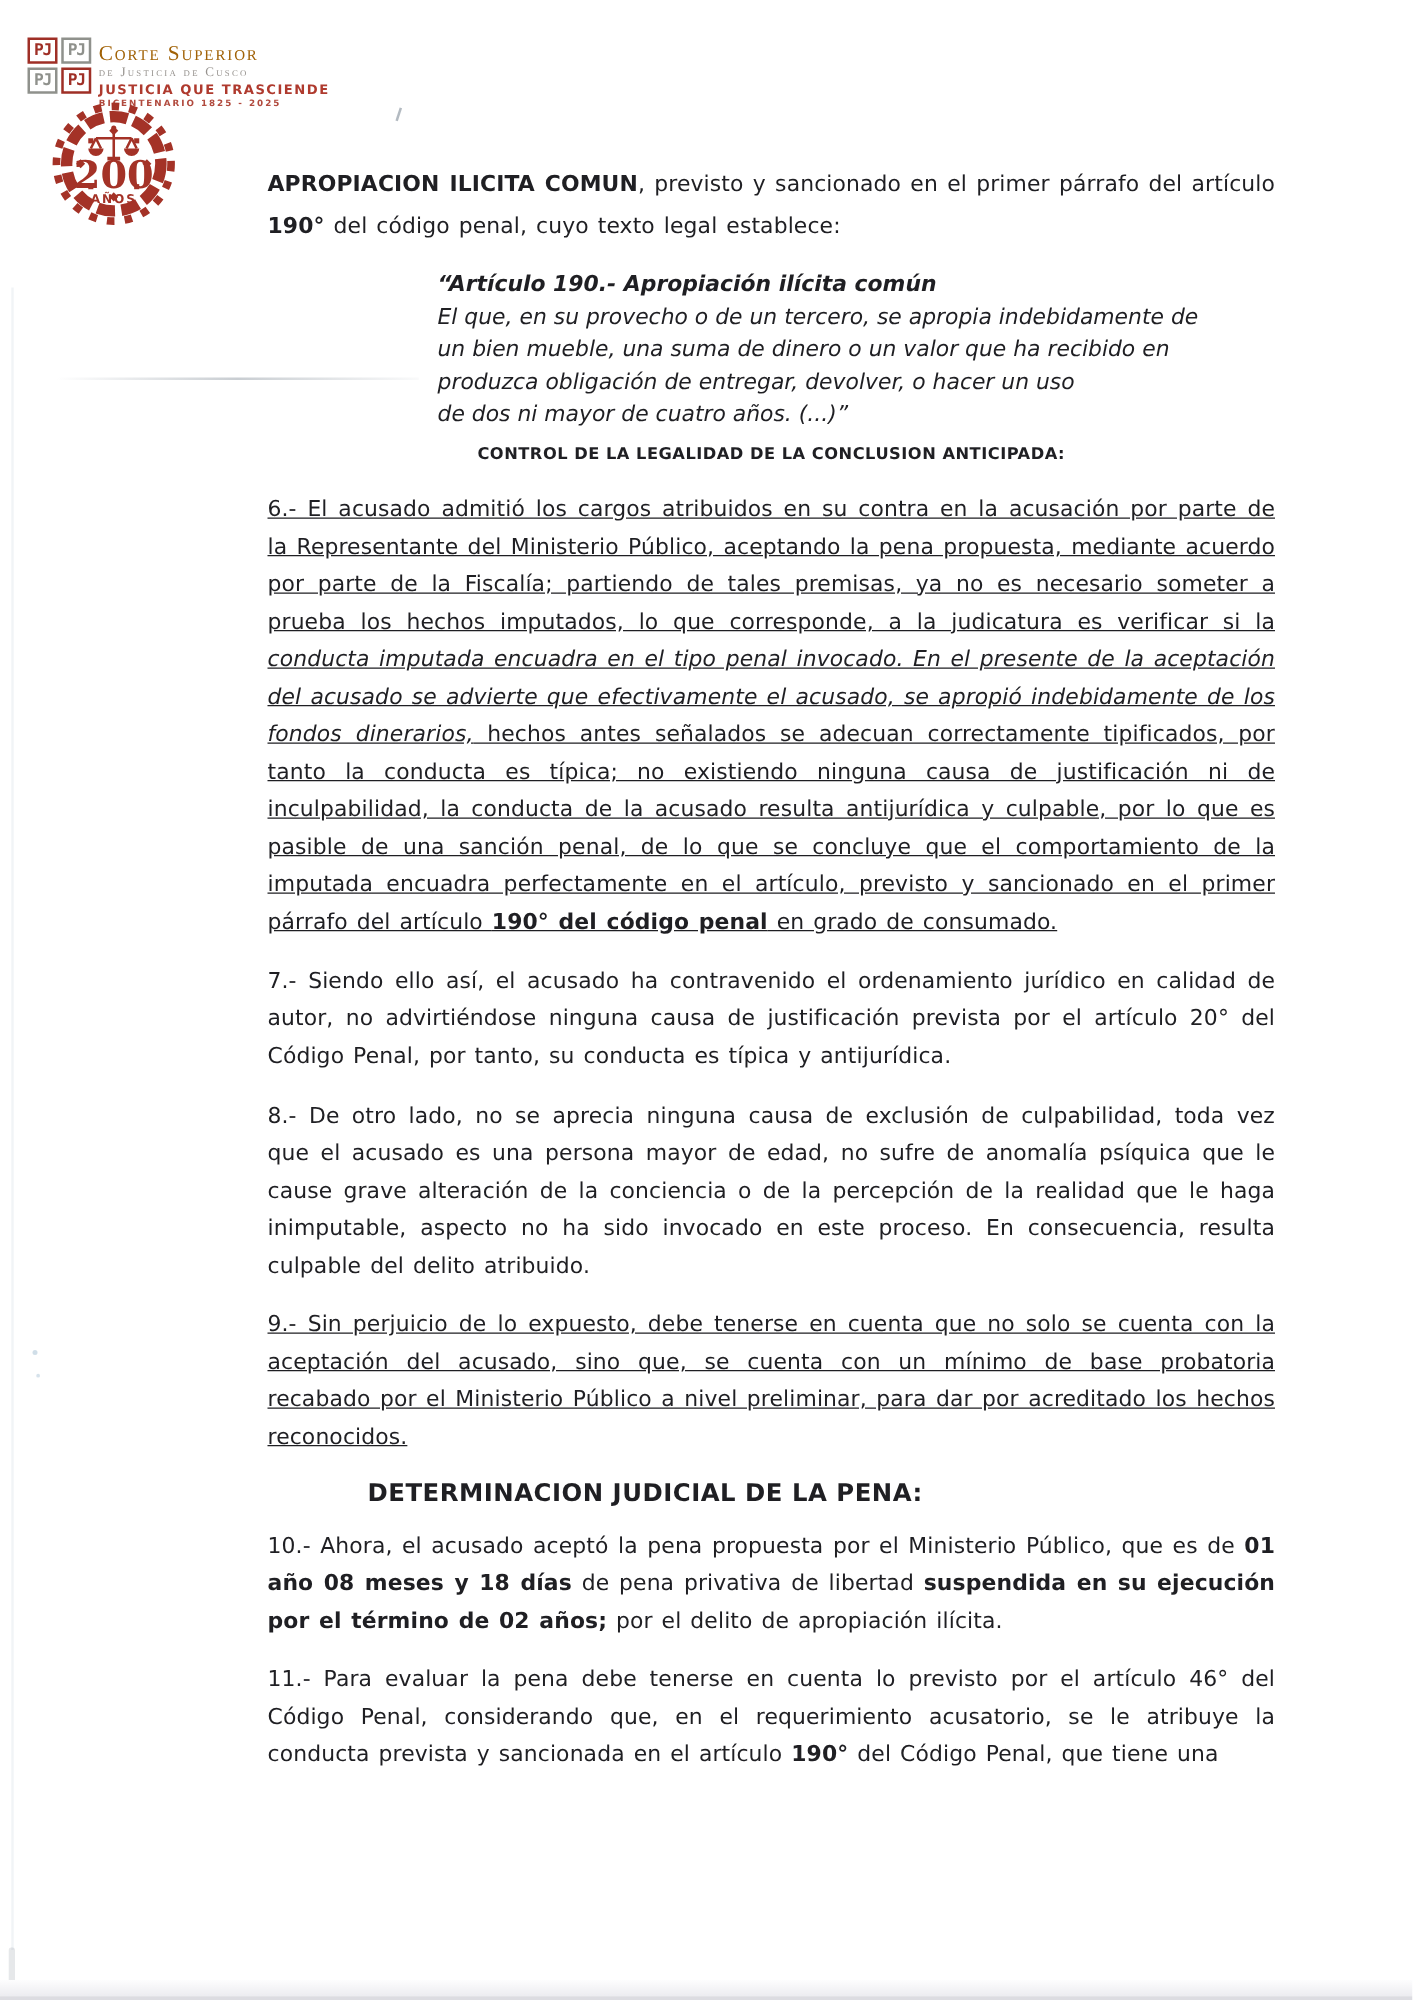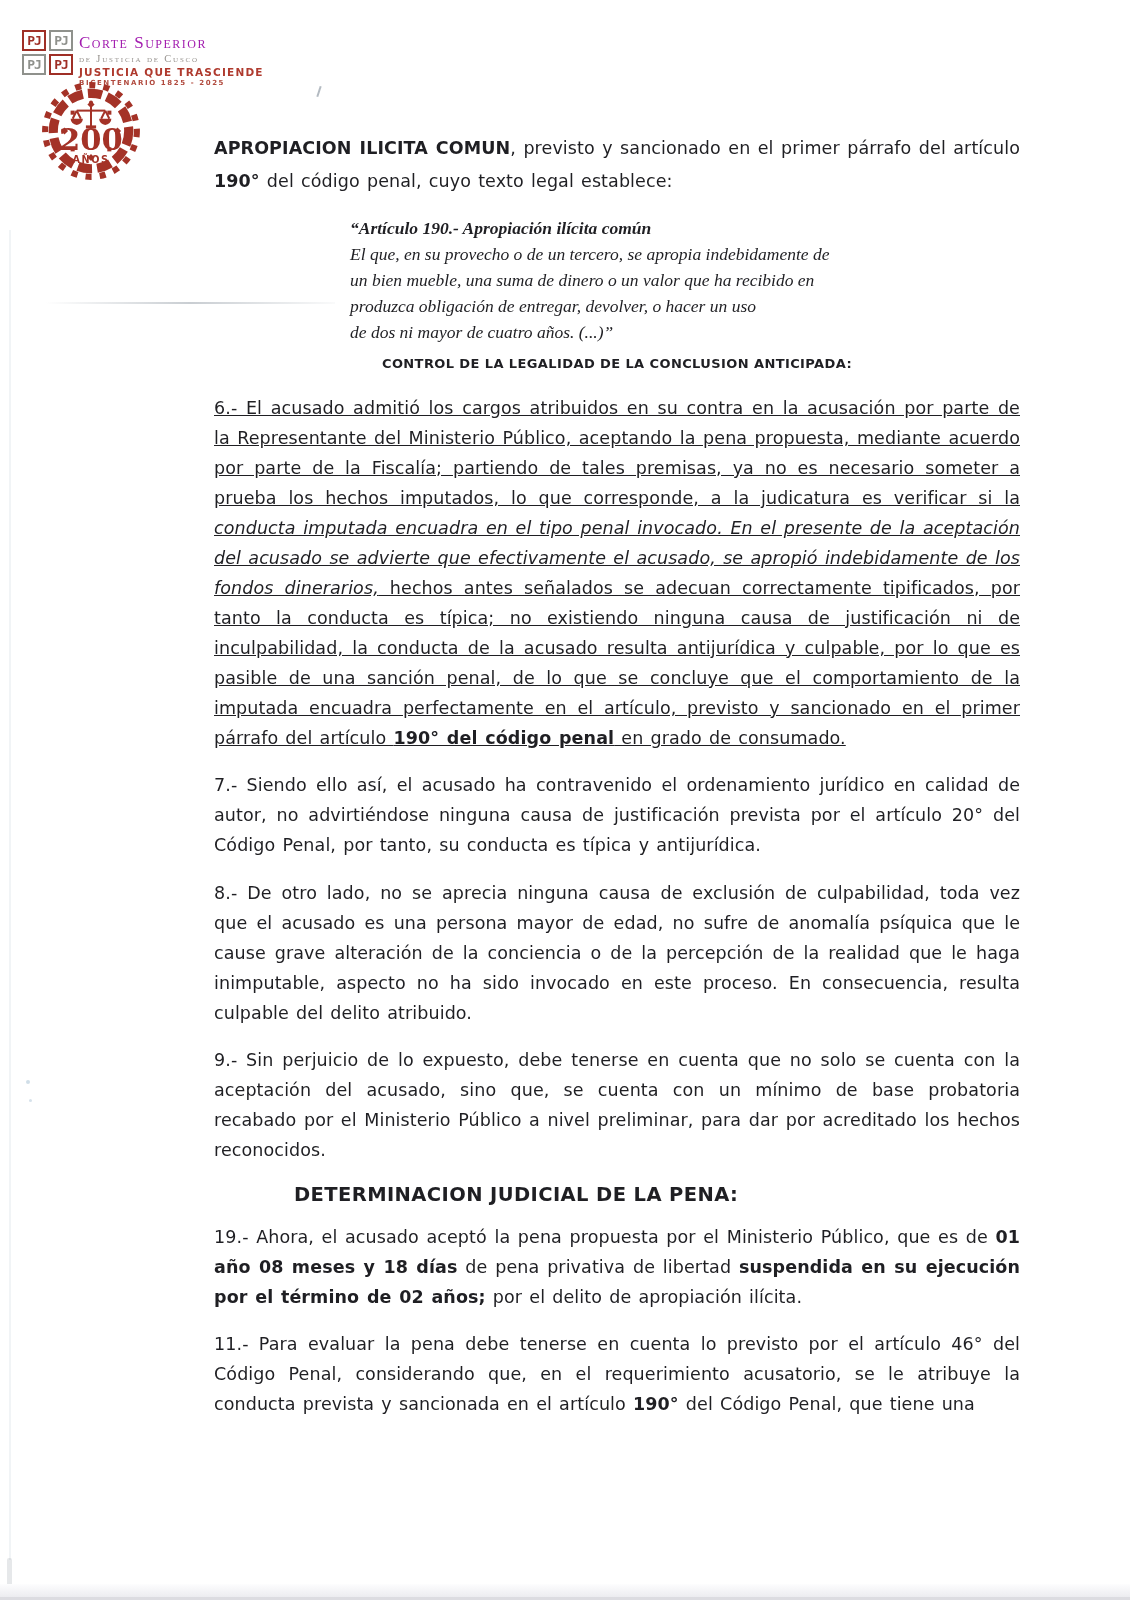--- a/index.html
+++ b/index.html
@@ -15,42 +15,42 @@
     display:grid;grid-template-columns:24px 24px;grid-template-rows:21px 21px;gap:3px;}
   .pj-cell{
     box-sizing:border-box;border:2px solid currentColor;display:flex;align-items:center;justify-content:center;
     font-family:"DejaVu Sans Mono","Liberation Mono",monospace;font-weight:bold;font-size:13px;line-height:1;
     letter-spacing:-1px;background:#fff;
   }
   .pj-red{color:#9f2f26;}
   .pj-gray{color:#8f918c;}
   .org{position:absolute;left:79px;top:34px;width:260px;line-height:1.05;}
   .org1{font-family:"Liberation Serif","DejaVu Serif",serif;font-variant:small-caps;
-        color:#a21caf;font-size:17px;letter-spacing:1.5px;}
+        color:#a16207;font-size:17px;letter-spacing:1.5px;}
   .org2{font-family:"Liberation Serif","DejaVu Serif",serif;font-variant:small-caps;
         color:#96928e;font-size:10.5px;letter-spacing:1.8px;margin-top:1px;}
   .org3{color:#af3a2e;font-size:10.5px;font-weight:bold;letter-spacing:1.2px;margin-top:3px;}
   .org4{color:#b14a3e;font-size:7px;font-weight:bold;letter-spacing:1.6px;margin-top:2px;}
   .seal{position:absolute;left:38px;top:78px;}
 
   
   .content{position:absolute;left:214px;top:114px;width:806px;}
   .para{text-align:justify;font-size:17.5px;line-height:30px;word-spacing:1.5px;letter-spacing:.1px;}
   .intro{line-height:33px;}
   .b{font-weight:bold;}
   .i{font-style:italic;}
-  .quote{margin:16px 0 0 136px;width:680px;font-style:italic;font-size:17.5px;line-height:26px;font-family:Liberation Serif, serif;}
+  .quote{margin:16px 0 0 136px;width:680px;font-style:italic;font-size:17.5px;line-height:26px;}
   .quote .qtitle{font-weight:bold;display:block;white-space:nowrap;}
   .quote .qline{display:block;white-space:nowrap;}
   .h-control{text-align:center;font-weight:bold;font-size:13px;letter-spacing:.4px;}
   .h-pena{margin-top:16px;margin-left:80px;font-weight:bold;font-size:19.5px;letter-spacing:.4px;}
   .p6{margin-top:22px;text-decoration:underline;}
   .p7{margin-top:12px;}
   .p8{margin-top:12px;}
-  .p9{margin-top:12px;}
+  .p9{margin-top:12px;text-decoration:underline;}
   .p10{margin-top:14px;}
   .p11{margin-top:12px;}
 
   
   .art{position:absolute;pointer-events:none;}
   .tick{left:318px;top:86px;width:2px;height:11px;background:#8b95a0;transform:rotate(18deg);opacity:.65;}
   .hline{left:45px;top:302px;width:290px;height:2px;
     background:linear-gradient(90deg,rgba(150,160,170,0),rgba(135,145,155,.45),rgba(150,160,170,.05));}
   .vline{left:9px;top:230px;width:2px;height:1330px;background:rgba(170,185,200,.16);}
   .dot1{left:26px;top:1080px;width:4px;height:4px;border-radius:50%;background:rgba(120,160,190,.35);}
@@ -122,21 +122,21 @@
     <p class="para p6"><span>6.- El acusado admitió los cargos atribuidos en su contra en la acusación por parte de la Representante del Ministerio Público, aceptando la pena propuesta, mediante acuerdo por parte de la Fiscalía; partiendo de tales premisas, ya no es necesario someter a prueba los hechos imputados, lo que corresponde, a la judicatura es verificar si la </span><span class="i">conducta imputada encuadra en el tipo penal invocado. En el presente de la aceptación del acusado se advierte que efectivamente el acusado, se apropió indebidamente de los fondos dinerarios,</span><span> hechos antes señalados se adecuan correctamente tipificados, por tanto la conducta es típica; no existiendo ninguna causa de justificación ni de inculpabilidad, la conducta de la acusado resulta antijurídica y culpable, por lo que es pasible de una sanción penal, de lo que se concluye que el comportamiento de la imputada encuadra perfectamente en el artículo, previsto y sancionado en el primer párrafo del artículo </span><span class="b">190° del código penal</span><span> en grado de consumado.</span></p>
 
     <p class="para p7"><span>7.- Siendo ello así, el acusado ha contravenido el ordenamiento jurídico en calidad de autor, no advirtiéndose ninguna causa de justificación prevista por el artículo 20° del Código Penal, por tanto, su conducta es típica y antijurídica.</span></p>
 
     <p class="para p8"><span>8.- De otro lado, no se aprecia ninguna causa de exclusión de culpabilidad, toda vez que el acusado es una persona mayor de edad, no sufre de anomalía psíquica que le cause grave alteración de la conciencia o de la percepción de la realidad que le haga inimputable, aspecto no ha sido invocado en este proceso. En consecuencia, resulta culpable del delito atribuido.</span></p>
 
     <p class="para p9"><span>9.- Sin perjuicio de lo expuesto, debe tenerse en cuenta que no solo se cuenta con la aceptación del acusado, sino que, se cuenta con un mínimo de base probatoria recabado por el Ministerio Público a nivel preliminar, para dar por acreditado los hechos reconocidos.</span></p>
 
     <h2 class="h-pena">DETERMINACION JUDICIAL DE LA PENA:</h2>
 
-    <p class="para p10"><span>19.- Ahora, el acusado aceptó la pena propuesta por el Ministerio Público, que es de </span><span class="b">01 año 08 meses y 18 días</span><span> de pena privativa de libertad </span><span class="b">suspendida en su ejecución por el término de 02 años;</span><span> por el delito de apropiación ilícita.</span></p>
+    <p class="para p10"><span>10.- Ahora, el acusado aceptó la pena propuesta por el Ministerio Público, que es de </span><span class="b">01 año 08 meses y 18 días</span><span> de pena privativa de libertad </span><span class="b">suspendida en su ejecución por el término de 02 años;</span><span> por el delito de apropiación ilícita.</span></p>
 
     <p class="para p11"><span>11.- Para evaluar la pena debe tenerse en cuenta lo previsto por el artículo 46° del Código Penal, considerando que, en el requerimiento acusatorio, se le atribuye la conducta prevista y sancionada en el artículo </span><span class="b">190°</span><span> del Código Penal, que tiene una</span></p>
 
   </main>
 
   <div class="art tick"></div>
   <div class="art hline"></div>
   <div class="art vline"></div>
   <div class="art dot1"></div>
   <div class="art dot2"></div>

